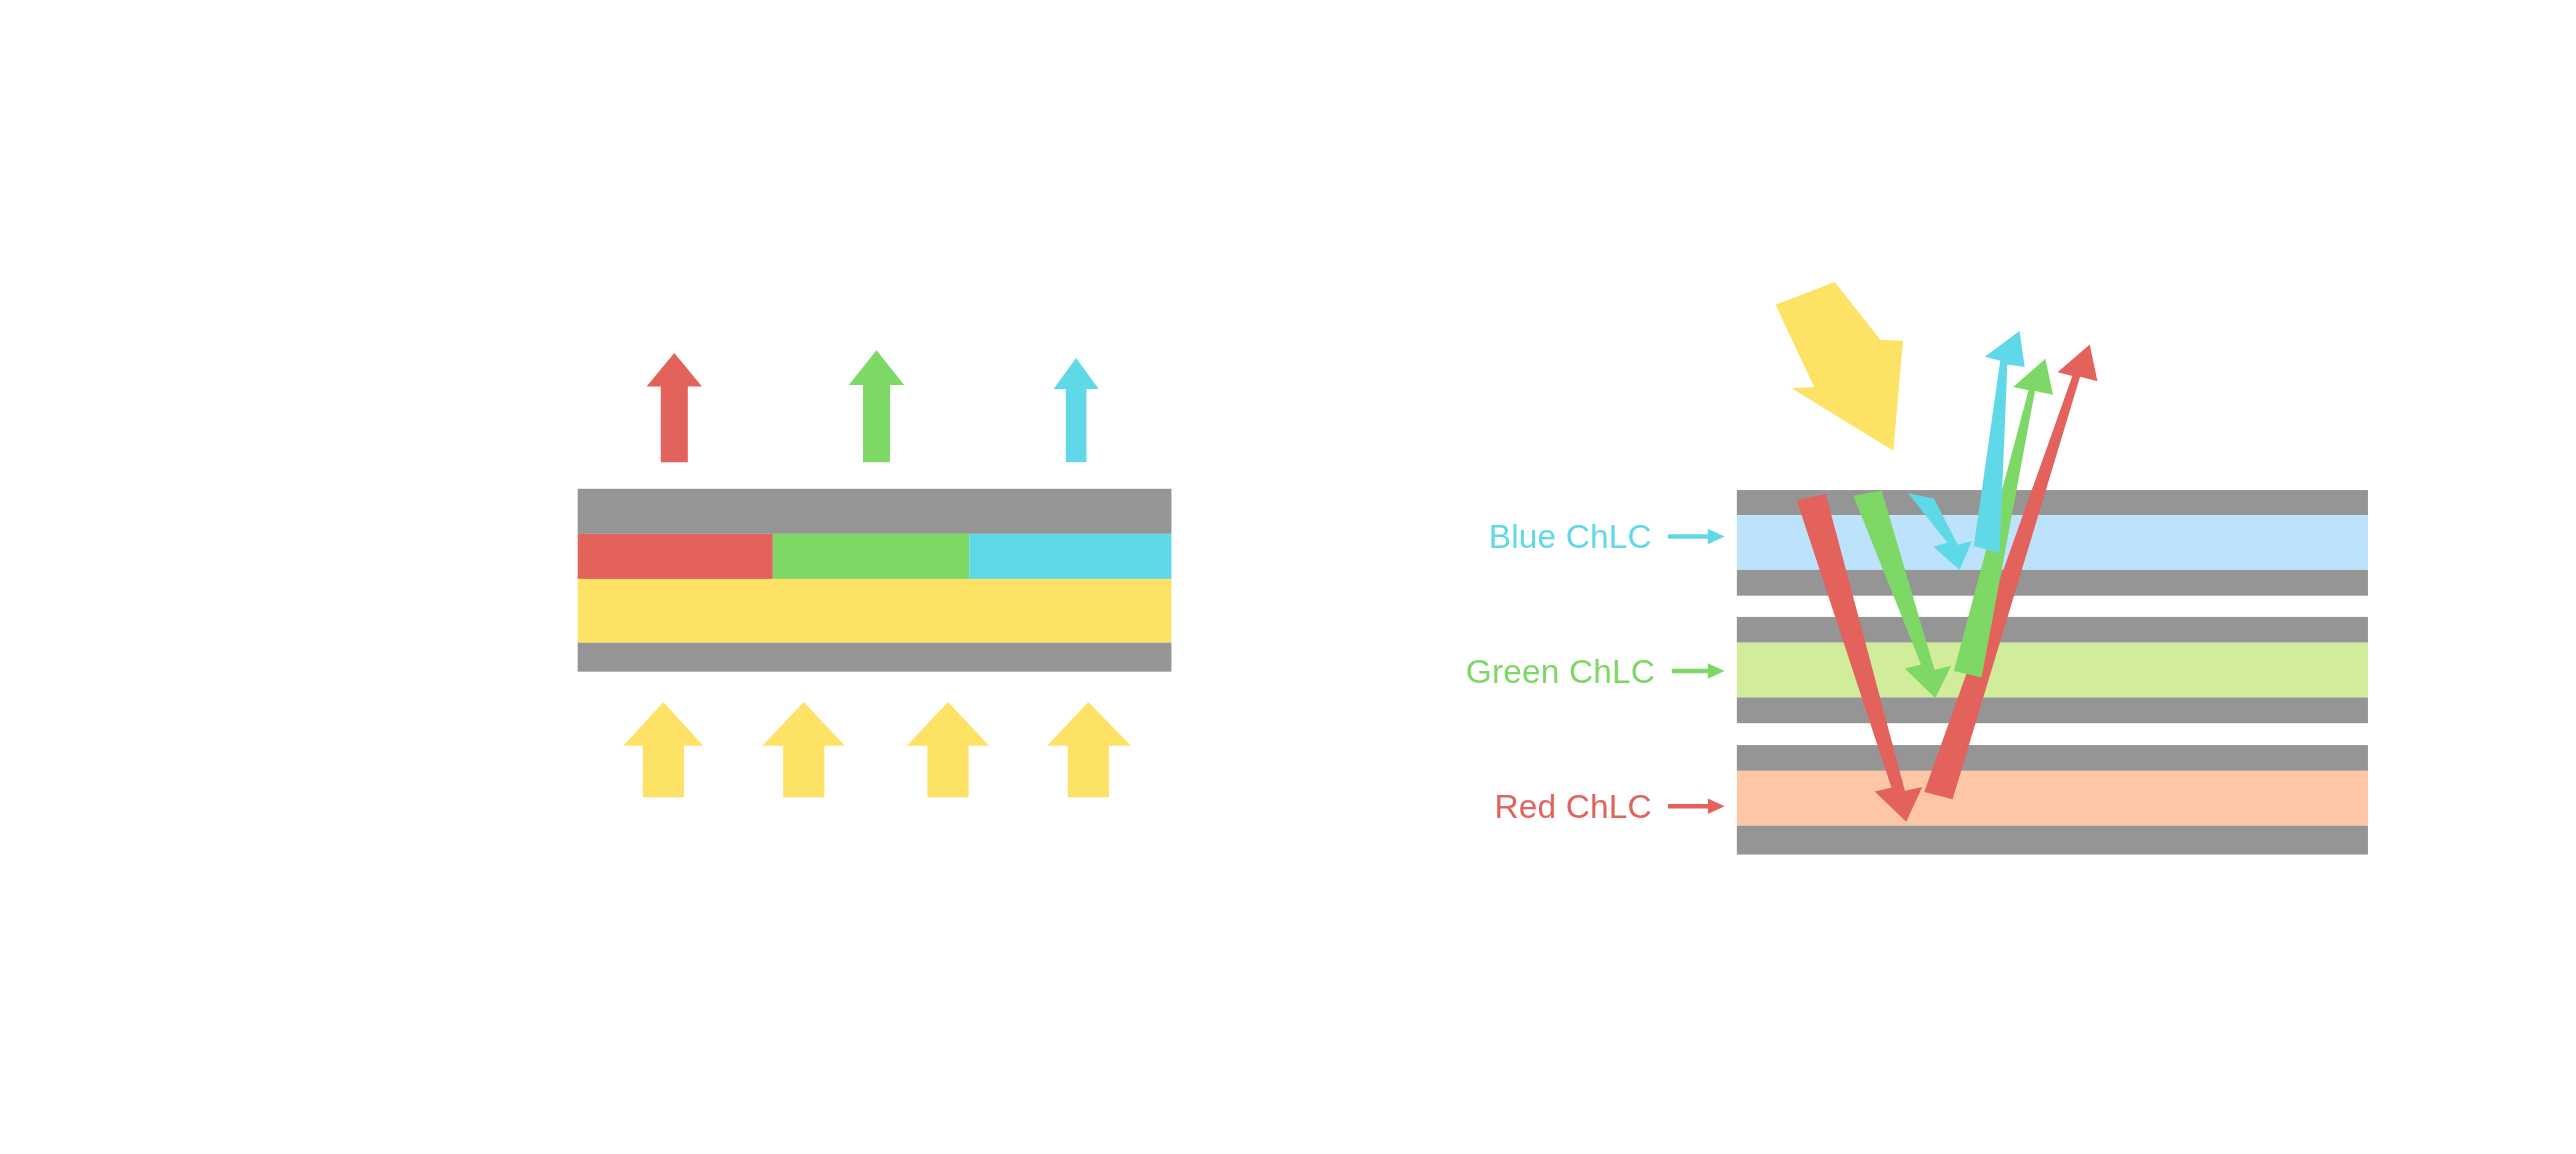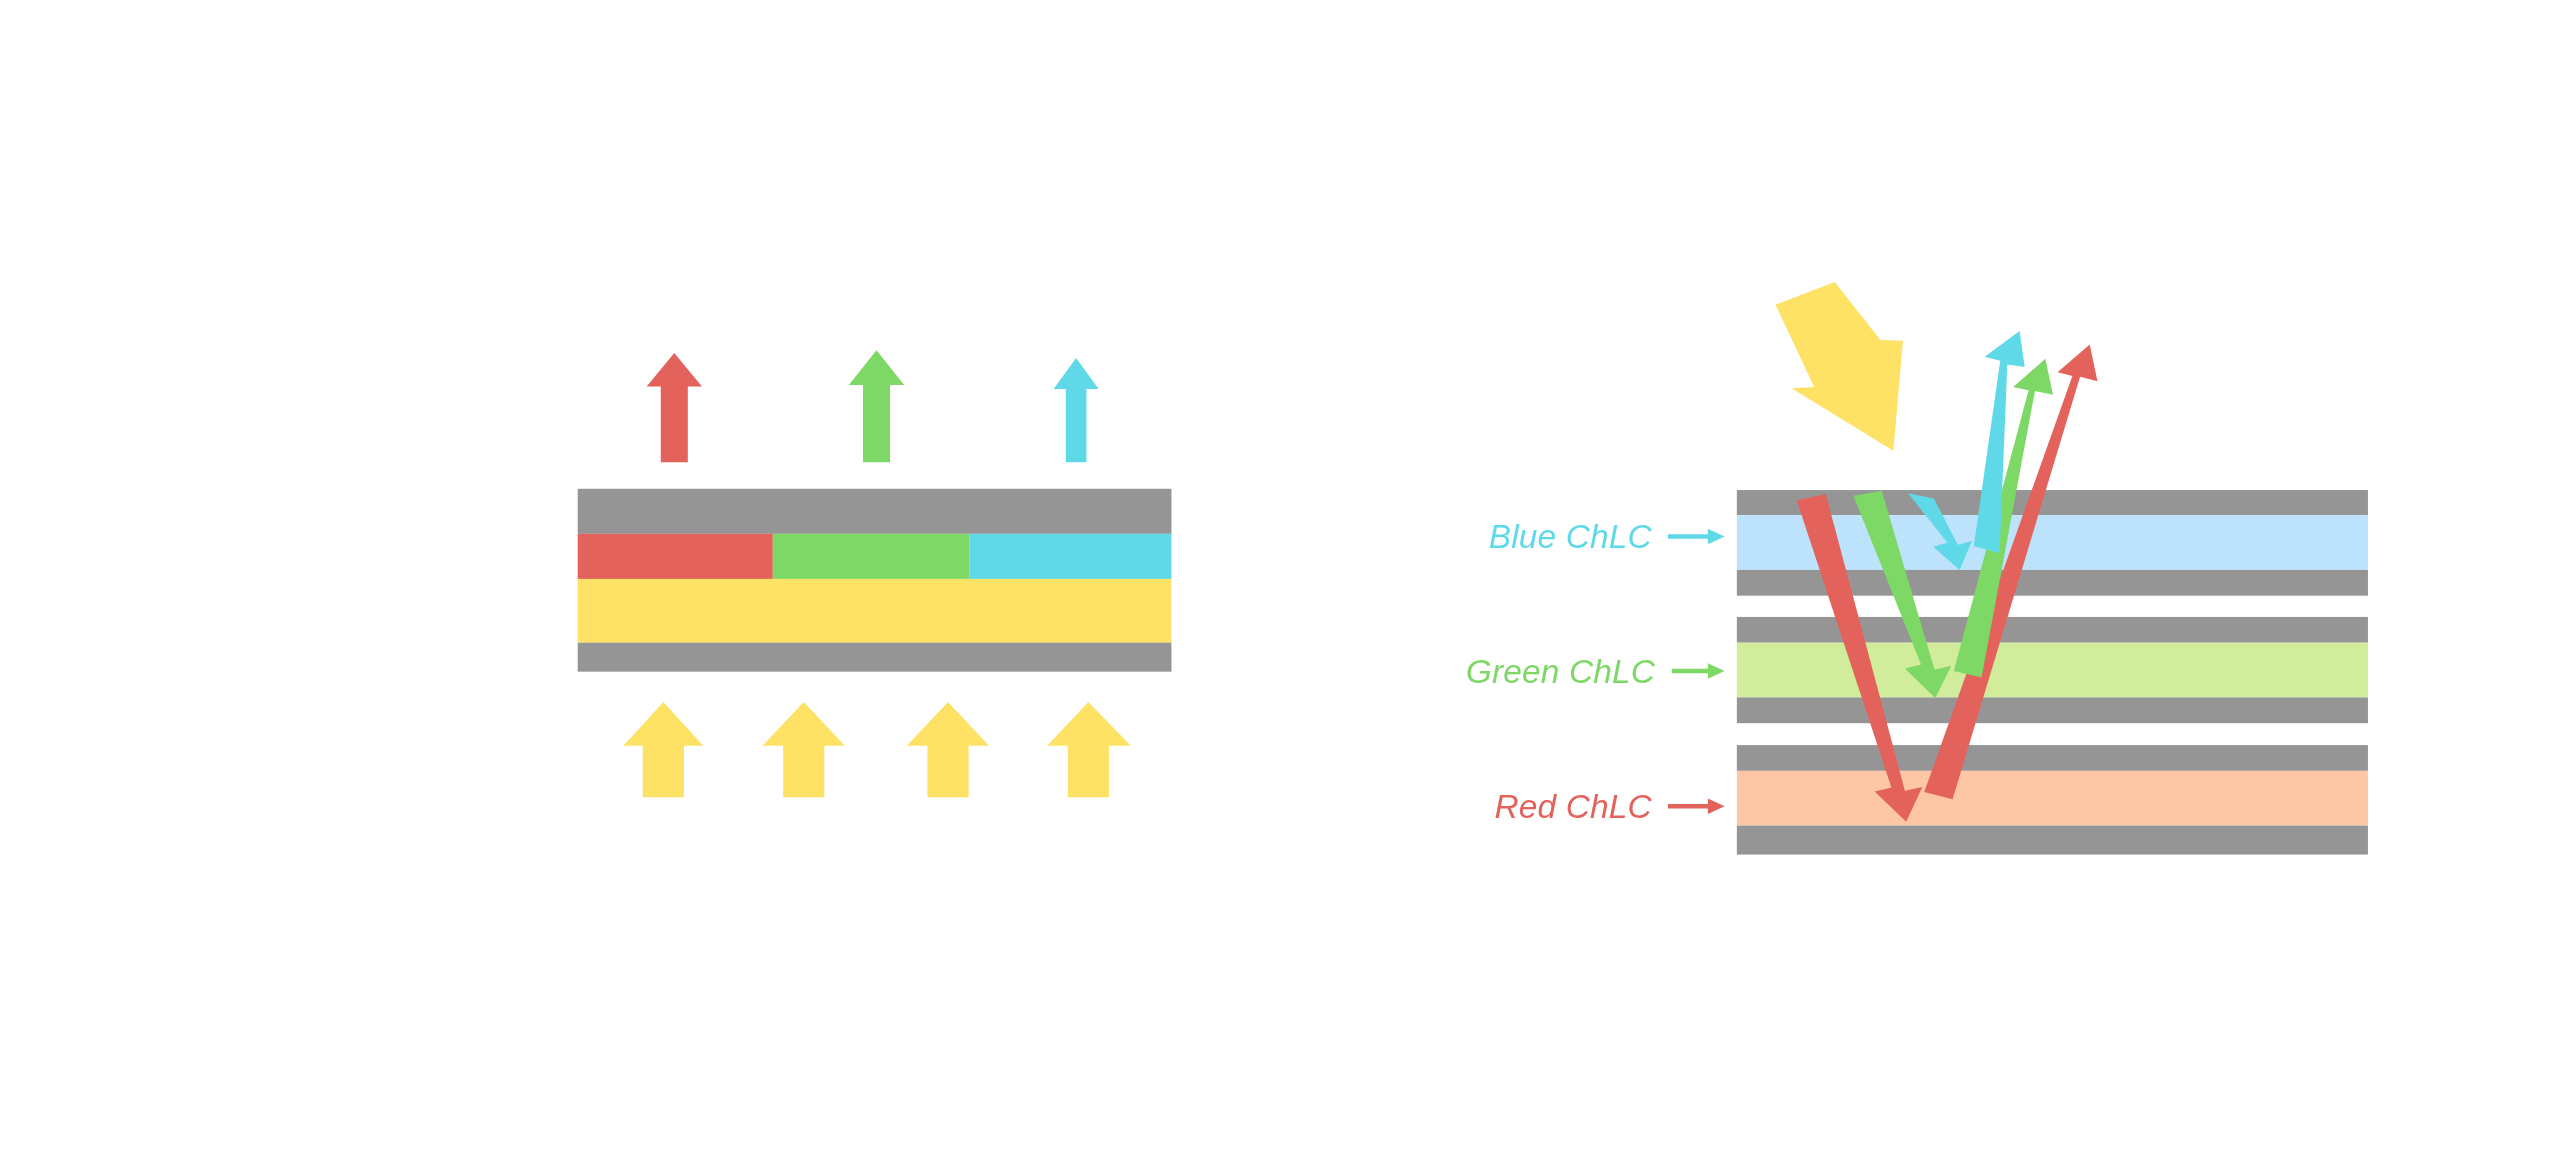--- a/index.html
+++ b/index.html
@@ -1,18 +1,18 @@
 <!DOCTYPE html>
 <html style="font-size:10.3px"><head>
 <meta charset="utf-8">
 <style>
   html,body{margin:0;padding:0;background:#ffffff;}
   body{width:2576px;height:1154px;position:relative;overflow:hidden;
        font-family:"Liberation Sans",sans-serif;}
-  .stage{position:absolute;inset:0;font-style:italic;}
+  .stage{position:absolute;inset:0;}
   svg.diagram{position:absolute;left:0;top:0;width:2576px;height:1154px;}
   .lbl{font-family:"Liberation Sans",sans-serif;font-size:52px;letter-spacing:0.2px;}
 </style>
 </head>
 <body>
 
 <div class="stage">
 <svg class="diagram" viewBox="0 0 4000 1792">
 
   <g>

